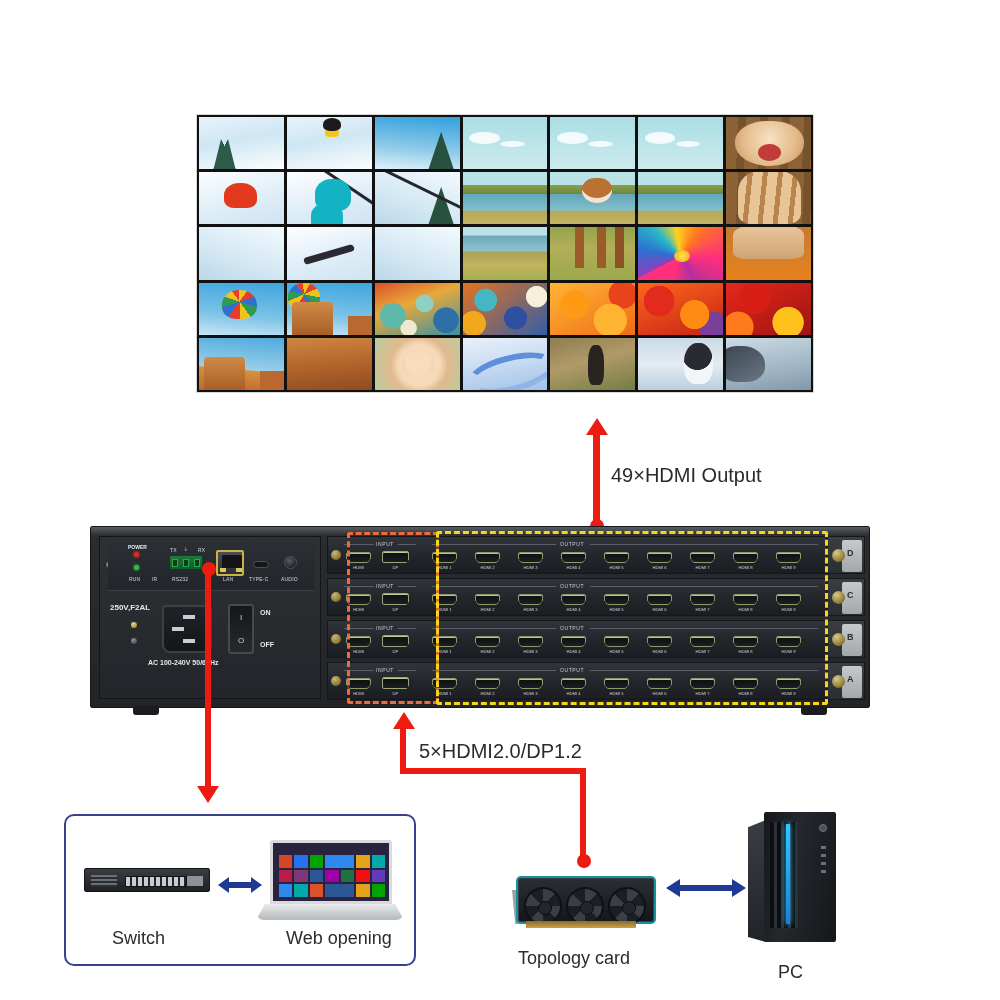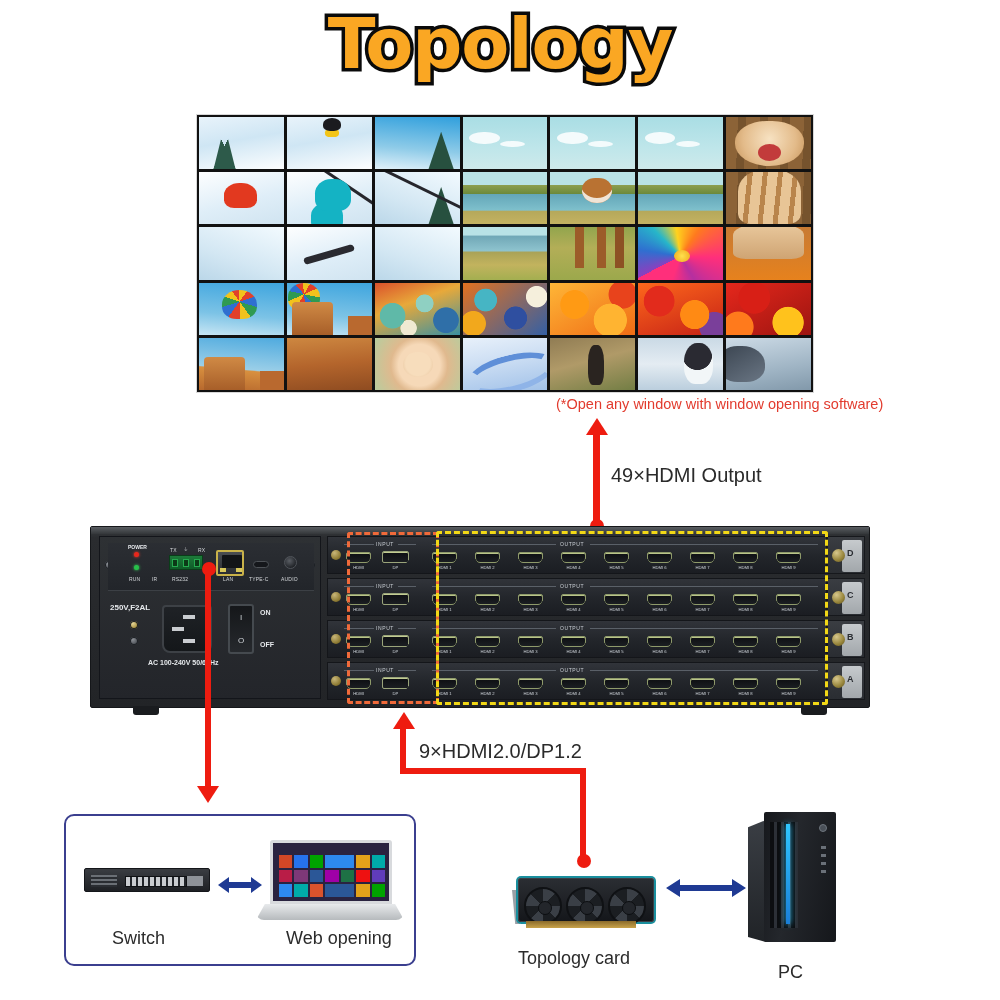--- a/index.html
+++ b/index.html
@@ -529,21 +529,20 @@
     position:absolute; right:9px; top:12px; width:8px; height:8px; border-radius:50%;
     background:#4a5058; border:1px solid #6e757d;
   }
   #arrow-gpu-pc { position:absolute; left:666px; top:878px; width:80px; height:20px; }
 </style>
 </head>
 <body>
 
 <div id="stage">
 
-  <div id="title">Topology</div>
 
   <div id="wall">
     <div class="cell">
         <div class="art sky-snow pine"></div>
       </div>
     <div class="cell">
         <div class="art sky-snow skier-helmet"></div>
       </div>
     <div class="cell">
         <div class="art sky-blue pine2"></div>
@@ -643,21 +642,20 @@
         <div class="art model"></div>
       </div>
     <div class="cell">
         <div class="art penguin"></div>
       </div>
     <div class="cell">
         <div class="art penguin2"></div>
       </div>
   </div>
 
-  <div id="note-open">(*Open any window with window opening software)</div>
 
   <div class="r-head up" style="left:586px; top:418px;"></div>
   <div class="r-line" style="left:593px; top:433px; width:7px; height:90px;"></div>
   <div class="r-dot" style="left:590px; top:519px;"></div>
   <div id="lbl-36">49×HDMI Output</div>
 
   <div id="chassis">
     <div class="top-lip"></div>
     <div class="foot" style="left:42px;"></div>
     <div class="foot" style="right:42px;"></div>
@@ -873,21 +871,21 @@
 
   <div class="r-dot" style="left:202px; top:562px;"></div>
   <div class="r-line" style="left:205px; top:569px; width:6px; height:219px;"></div>
   <div class="r-head down" style="left:197px; top:786px;"></div>
 
   <div class="r-head up" style="left:393px; top:712px;"></div>
   <div class="r-line" style="left:400px; top:728px; width:6px; height:46px;"></div>
   <div class="r-line" style="left:400px; top:768px; width:186px; height:6px;"></div>
   <div class="r-line" style="left:580px; top:768px; width:6px; height:90px;"></div>
   <div class="r-dot" style="left:577px; top:854px;"></div>
-  <div id="lbl-4x">9×HDMI2.0/DP1.2</div>
+  <div id="lbl-4x">5×HDMI2.0/DP1.2</div>
 
   <div id="box-left">
     <div id="switch-dev">
       <div class="vent"></div>
       <div class="ports"></div>
       <div class="rj"></div>
     </div>
 
     <div id="laptop">
       <div class="screen">

